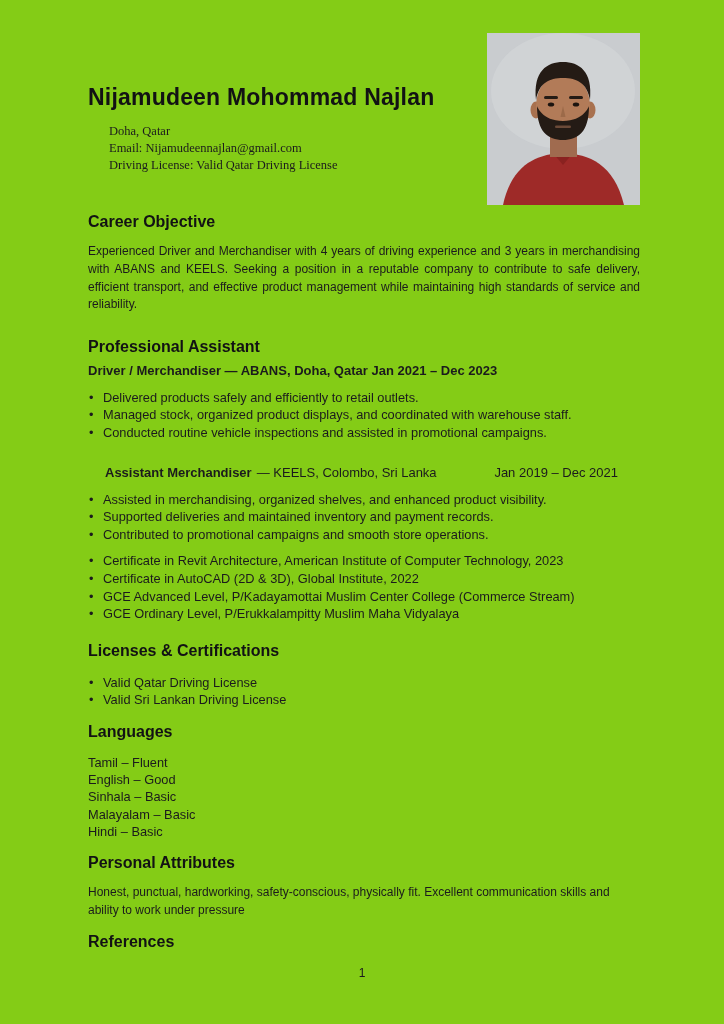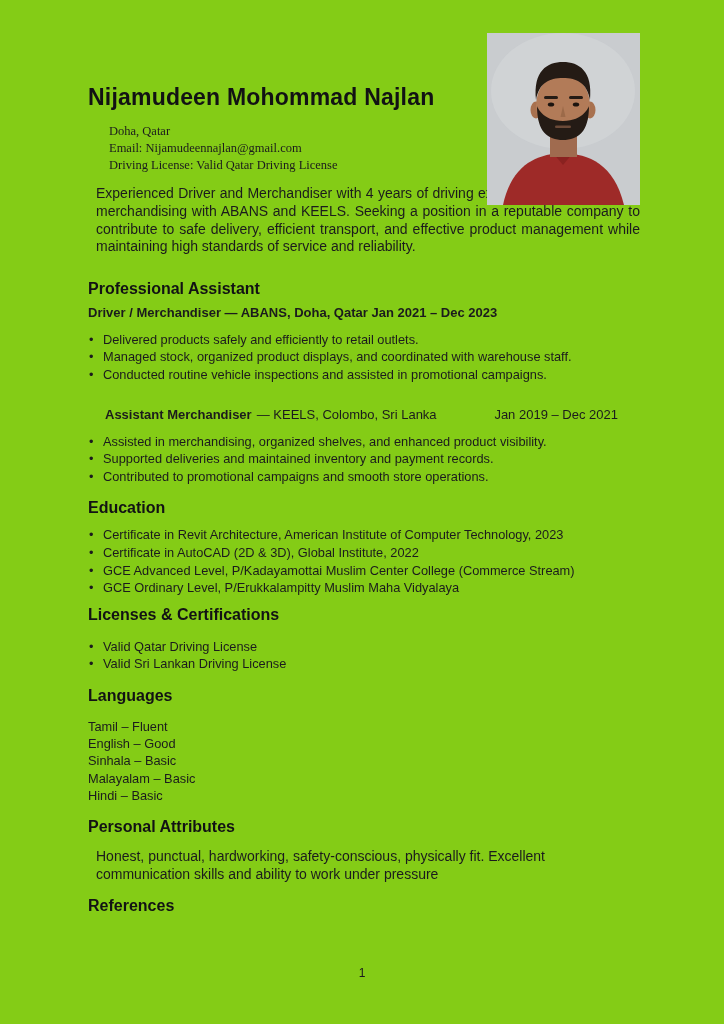--- a/index.html
+++ b/index.html
@@ -33,27 +33,27 @@
     width: 153px;
     height: 172px;
     overflow: hidden;
   }
   .photo-frame svg { display: block; width: 100%; height: 100%; }
 
   .h2 { font-size: 16px; font-weight: 700; margin: 0; color: #121214; }
   .gap-lg { margin-top: 40px; }
   .gap-md { margin-top: 24px; }
   .gap-sm { margin-top: 14px; }
-  .gap-xs { margin-top: 9px; }
+  .gap-xs { margin-top: 19px; }
 
   .body-text {
-    font-size: 14px;
+    font-size: 12px;
     line-height: 17.6px;
     text-align: justify;
-    margin: 12px 0 0 8px;
+    margin: 12px 0 0 0;
   }
   .body-text.no-justify { text-align: left; }
 
   .job-line {
     font-size: 13px;
     font-weight: 700;
     margin-top: 6px;
     line-height: 18px;
   }
   .job2-line {
@@ -136,20 +136,21 @@
 
   <div class="content">
 
     <h1 class="name">Nijamudeen Mohommad  Najlan</h1>
     <div class="contact">
       <div>Doha, Qatar</div>
       <div>Email: Nijamudeennajlan@gmail.com</div>
       <div>Driving License: Valid Qatar Driving License</div>
     </div>
 
+    <h2 class="h2 gap-lg">Career Objective</h2>
     <p class="body-text">Experienced Driver and Merchandiser with 4 years of driving experience and 3 years in merchandising with ABANS and KEELS. Seeking a position in a reputable company to contribute to safe delivery, efficient transport, and effective product management while maintaining high standards of service and reliability.</p>
 
     <h2 class="h2 gap-md">Professional Assistant</h2>
     <div class="job-line">Driver / Merchandiser — ABANS, Doha, Qatar Jan 2021 – Dec 2023</div>
     <ul class="bullets">
       <li>Delivered products safely and efficiently to retail outlets.</li>
       <li>Managed stock, organized product displays, and coordinated with warehouse staff.</li>
       <li>Conducted routine vehicle inspections and assisted in promotional campaigns.</li>
     </ul>
 
@@ -157,21 +158,20 @@
       <span class="jtitle">Assistant Merchandiser</span>
       <span class="jorg">— KEELS, Colombo, Sri Lanka</span>
       <span class="jdates">Jan 2019 – Dec 2021</span>
     </div>
     <ul class="bullets">
       <li>Assisted in merchandising, organized shelves, and enhanced product visibility.</li>
       <li>Supported deliveries and maintained inventory and payment records.</li>
       <li>Contributed to promotional campaigns and smooth store operations.</li>
     </ul>
 
-    <h2 class="h2 gap-sm">Education</h2>
     <ul class="bullets">
       <li>Certificate in Revit Architecture, American Institute of Computer Technology, 2023</li>
       <li>Certificate in AutoCAD (2D &amp; 3D), Global Institute, 2022</li>
       <li>GCE Advanced Level, P/Kadayamottai Muslim Center College (Commerce Stream)</li>
       <li>GCE Ordinary Level, P/Erukkalampitty Muslim Maha Vidyalaya</li>
     </ul>
 
     <h2 class="h2 gap-xs">Licenses &amp; Certifications</h2>
     <ul class="bullets" style="margin-top:14px;">
       <li>Valid Qatar Driving License</li>

